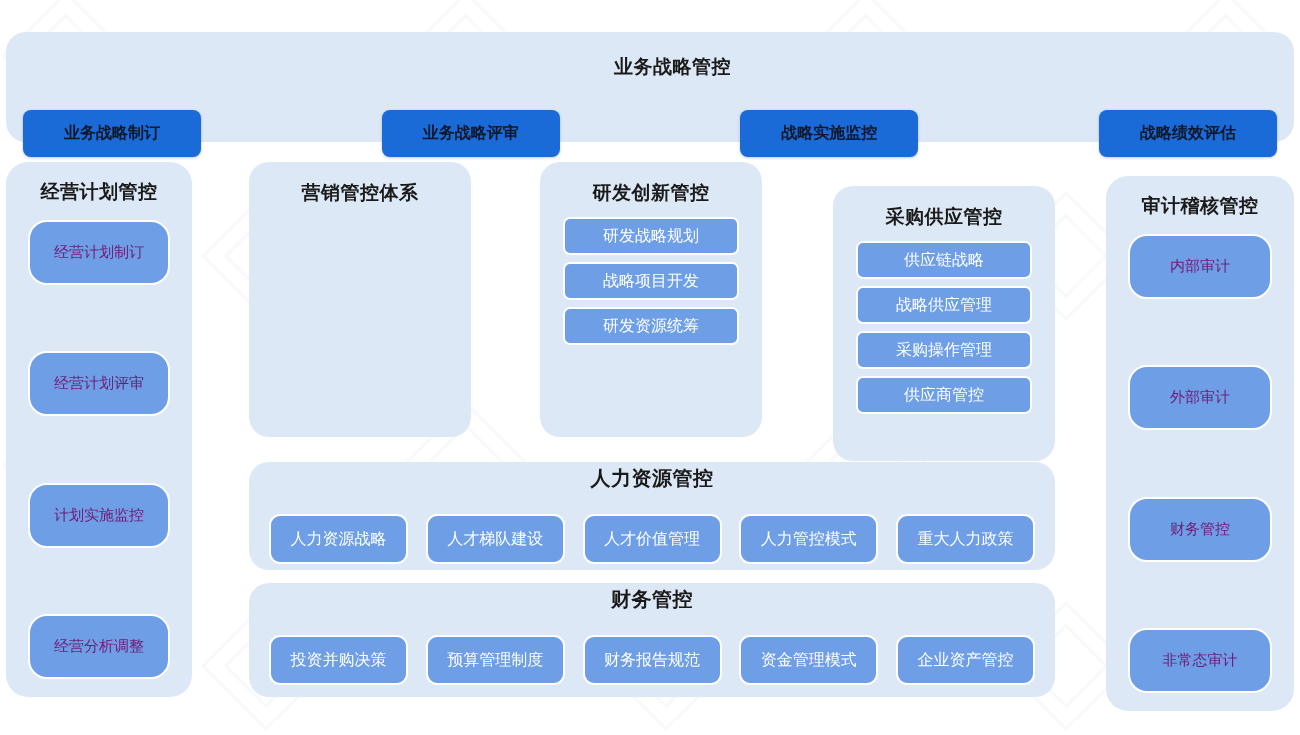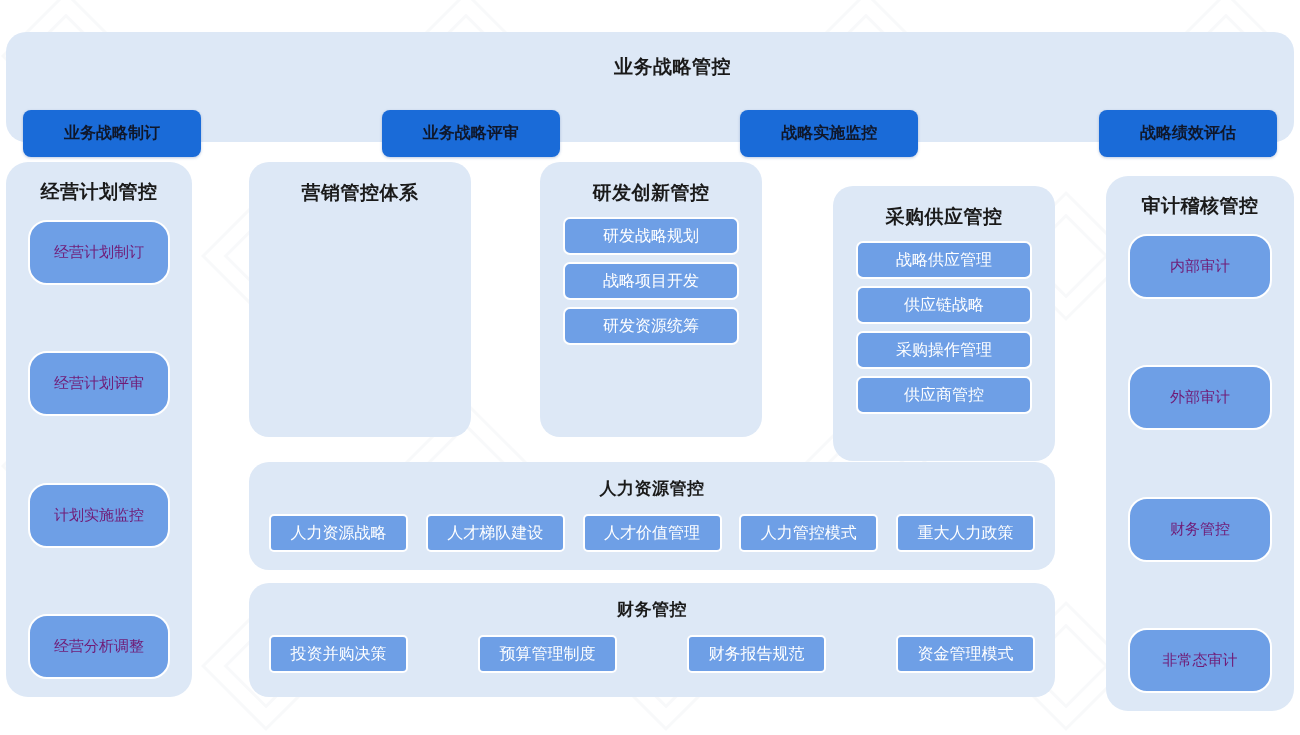--- a/index.html
+++ b/index.html
@@ -148,36 +148,36 @@
   }
 
   
   .sec-wide {
     left: 249px;
     width: 806px;
     border-radius: 20px;
   }
   #sec-hr  { top: 462px; height: 108px; }
   #sec-fin { top: 583px; height: 114px; }
-  .sec-wide .panel-title { font-size: 17px; padding-top: 15px; }
+  .sec-wide .panel-title { font-size: 20px; padding-top: 3px; }
   .sec-wide .row {
     position: absolute;
     left: 0; right: 0;
     top: 52px;
     display: flex;
     justify-content: space-between;
     padding: 0 20px;
   }
   .chip-wide {
     background: #6e9fe6;
     color: #ffffff;
     font-size: 16px;
-    border-radius: 5px;
+    border-radius: 11px;
     width: 139px;
-    height: 38px;
+    height: 50px;
     display: flex;
     align-items: center;
     justify-content: center;
     border: 2px solid #ffffff;
     white-space: nowrap;
   }
 </style>
 </head>
 <body>
 
@@ -229,22 +229,22 @@
     <div class="stack">
       <div class="chip">研发战略规划</div>
       <div class="chip">战略项目开发</div>
       <div class="chip">研发资源统筹</div>
     </div>
   </div>
 
   <div class="panel card-mid" id="card-sup">
     <div class="panel-title">采购供应管控</div>
     <div class="stack">
+      <div class="chip">供应链战略</div>
       <div class="chip">战略供应管理</div>
-      <div class="chip">供应链战略</div>
       <div class="chip">采购操作管理</div>
       <div class="chip">供应商管控</div>
     </div>
   </div>
 
   <div class="panel col-tall" id="col-audit">
     <div class="panel-title">审计稽核管控</div>
     <div class="stack">
       <div class="chip-tall">内部审计</div>
       <div class="chip-tall">外部审计</div>
@@ -264,16 +264,17 @@
     </div>
   </div>
 
   <div class="panel sec-wide" id="sec-fin">
     <div class="panel-title">财务管控</div>
     <div class="row">
       <div class="chip-wide">投资并购决策</div>
       <div class="chip-wide">预算管理制度</div>
       <div class="chip-wide">财务报告规范</div>
       <div class="chip-wide">资金管理模式</div>
+      <div class="chip-wide">企业资产管控</div>
     </div>
   </div>
 
 </div>
 
 </body></html>

